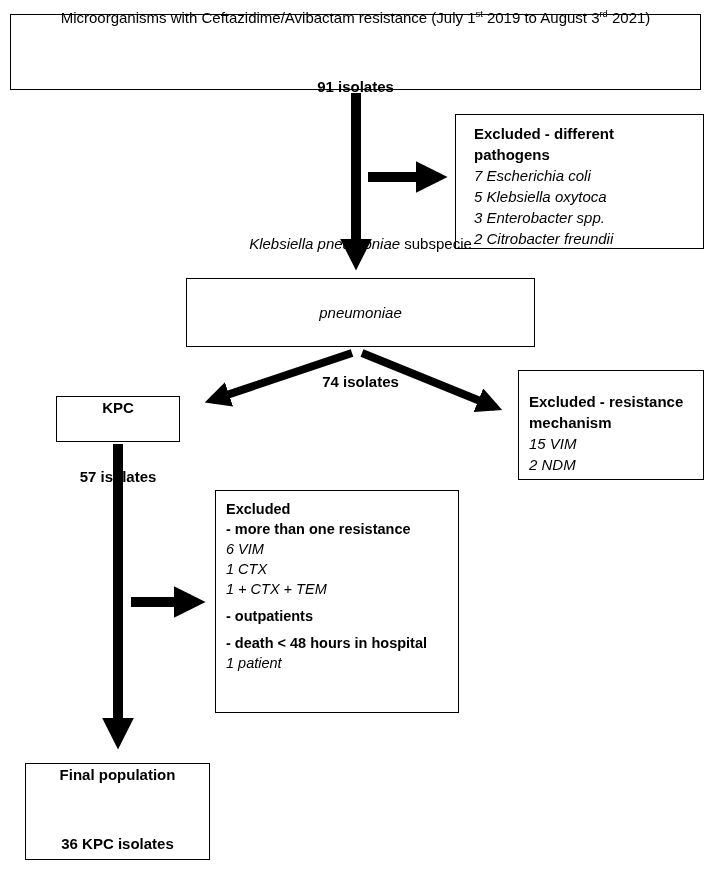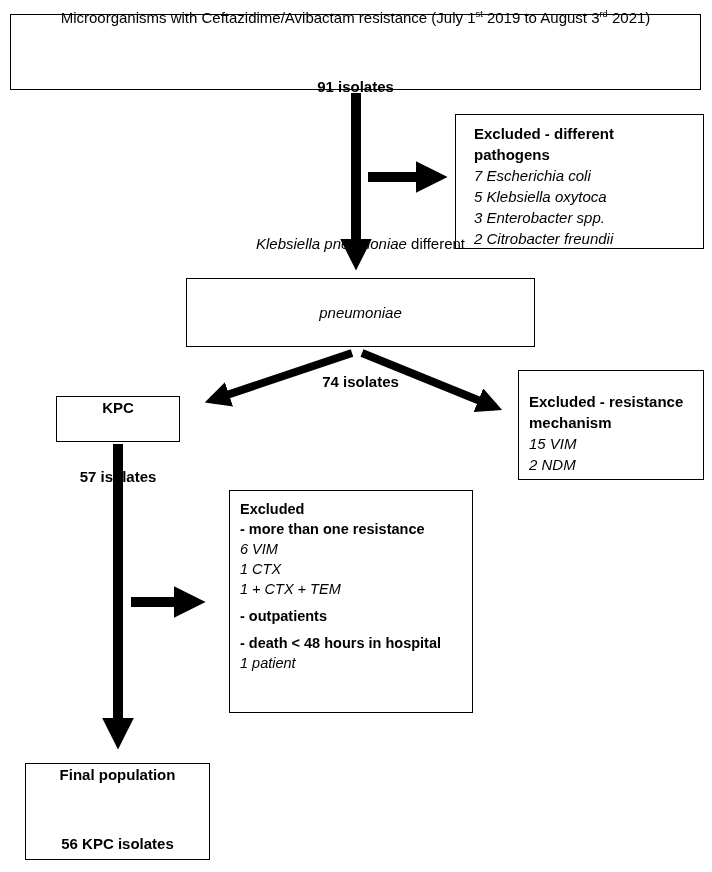--- a/index.html
+++ b/index.html
@@ -14,21 +14,21 @@
   sup { font-size:0.62em; vertical-align:super; line-height:0; }
 
   .title-box      { left:10px;  top:14px;  width:691px; height:76px;
                     display:flex; flex-direction:column; justify-content:center; }
   .excl-path-box  { left:455px; top:114px; width:249px; height:135px; padding:8px 18px; }
   .kpneu-box      { left:186px; top:278px; width:349px; height:69px;
                     display:flex; flex-direction:column; justify-content:center; }
   .kpc-box        { left:56px;  top:396px; width:124px; height:46px;
                     display:flex; flex-direction:column; justify-content:space-between; }
   .excl-res-box   { left:518px; top:370px; width:186px; height:110px; padding:20px 10px; }
-  .excl-multi-box { left:229px; top:490px; width:244px; height:223px; padding:8px 10px;
+  .excl-multi-box { left:215px; top:490px; width:244px; height:223px; padding:8px 10px;
                     font-size:14.5px; line-height:1.38; }
   .final-box      { left:25px;  top:763px; width:185px; height:97px;
                     display:flex; flex-direction:column; justify-content:flex-start; }
 
   .sect-gap { margin-top:7px; }
 </style>
 </head>
 <body>
 
 <div class="canvas">
@@ -57,21 +57,21 @@
   <div class="box excl-path-box">
     <div class="bold">Excluded - different pathogens</div>
     <div class="italic">7 Escherichia coli</div>
     <div class="italic">5 Klebsiella oxytoca</div>
     <div class="italic">3 Enterobacter spp.</div>
     <div class="italic">2 Citrobacter freundii</div>
   </div>
 
   <div class="box kpneu-box center">
     <div>
-      <span class="italic">Klebsiella pneumoniae</span><span> different</span>
+      <span class="italic">Klebsiella pneumoniae</span><span> subspecie</span>
     </div>
     <div class="italic">pneumoniae</div>
     <div class="bold">74 isolates</div>
   </div>
 
   <div class="box kpc-box center bold">
     <div>KPC</div>
     <div>57 isolates</div>
   </div>
 
@@ -90,16 +90,16 @@
     <div class="italic">1 + CTX + TEM</div>
 
     <div class="bold sect-gap">- outpatients</div>
 
     <div class="bold sect-gap">- death &lt; 48 hours in hospital</div>
     <div class="italic">1 patient</div>
   </div>
 
   <div class="box final-box center bold">
     <div>Final population</div>
-    <div>56 KPC isolates</div>
+    <div>36 KPC isolates</div>
   </div>
 
 </div>
 
 </body></html>

